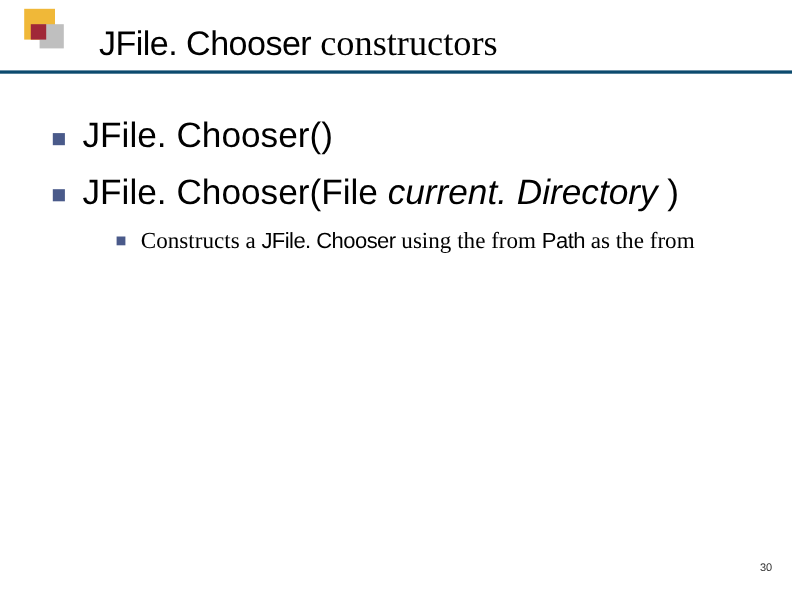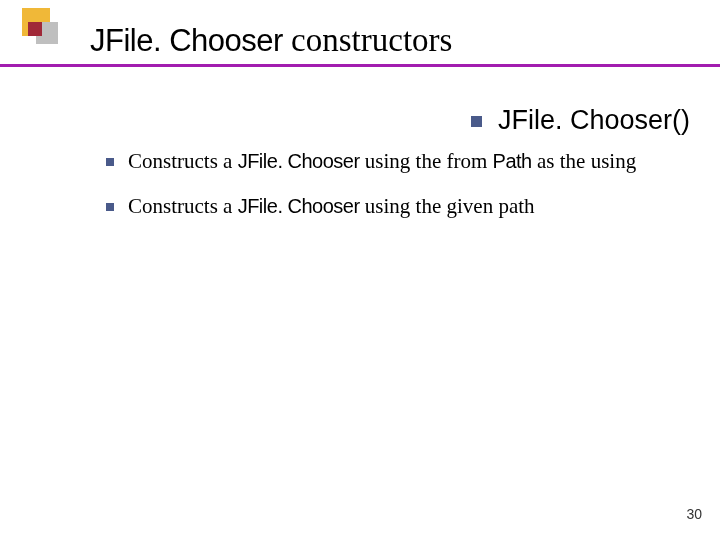--- a/index.html
+++ b/index.html
@@ -7,21 +7,21 @@
     width: 720px;
     height: 540px;
     background: #ffffff;
     font-family: "Times New Roman", Times, serif;
     position: relative;
     overflow: hidden;
   }
   .title-bar {
     position: relative;
     padding: 22px 0 4px 90px;
-    border-bottom: 3px solid #a21caf;
+    border-bottom: 3px solid #0c4a6e;
   }
   .title-decoration {
     position: absolute;
     left: 22px;
     top: 8px;
     width: 36px;
     height: 36px;
   }
   .title-decoration .yellow-box {
     position: absolute;
@@ -51,23 +51,22 @@
     font-size: 33px;
     line-height: 1.15;
   }
   .title .serif-part { font-family: "Times New Roman", serif; color: #000; }
   .title .sans-part { font-family: Verdana, Arial, sans-serif; font-size: 31px; color: #000; letter-spacing: -0.5px; }
   .content {
     padding: 24px 30px 0 40px;
   }
   .l1 {
     margin: 14px 0 8px 8px;
-    font-size: 27px;
+    font-size: 32px;
     font-family: Verdana, Arial, sans-serif;
-    text-align: right;
   }
   .l1 .bullet {
     display: inline-block;
     width: 11px;
     height: 11px;
     background: #4a5a8a;
     margin-right: 16px;
     vertical-align: 2px;
   }
   .l1 .italic { font-style: italic; }
@@ -84,21 +83,21 @@
     background: #4a5a8a;
     margin-right: 14px;
     vertical-align: 2px;
   }
   .l2 .code { font-family: Verdana, Arial, sans-serif; font-size: 20px; letter-spacing: -0.5px; }
   .page-number {
     position: absolute;
     bottom: 18px;
     right: 18px;
     font-family: Arial, sans-serif;
-    font-size: 14px;
+    font-size: 10px;
     color: #333;
     text-align: right;
   }
 </style>
 </head>
 <body>
 
 <div class="title-bar">
   <div class="title-decoration">
     <div class="yellow-box"></div>
@@ -109,23 +108,23 @@
     <span class="sans-part">JFile. Chooser</span><span class="serif-part"> constructors</span>
   </div>
 </div>
 
 <div class="content">
 
   <div class="l1">
     <span class="bullet"></span><span>JFile. Chooser(</span><span class="italic"></span><span>)</span>
   </div>
 
+  <div class="l1">
+    <span class="bullet"></span><span>JFile. Chooser(File </span><span class="italic">current. Directory</span><span> )</span>
+  </div>
   <div class="l2">
-    <span class="bullet"></span><span>Constructs a </span><span class="code">JFile. Chooser</span><span> using the from </span><span class="code">Path</span><span>  as the using</span>
+    <span class="bullet"></span><span>Constructs a </span><span class="code">JFile. Chooser</span><span> using the from </span><span class="code">Path</span><span>  as the from</span>
   </div>
 
-  <div class="l2">
-    <span class="bullet"></span><span>Constructs a </span><span class="code">JFile. Chooser</span><span> using the given path</span>
-  </div>
 
 </div>
 
 <div class="page-number">30</div>
 
 </body></html>

